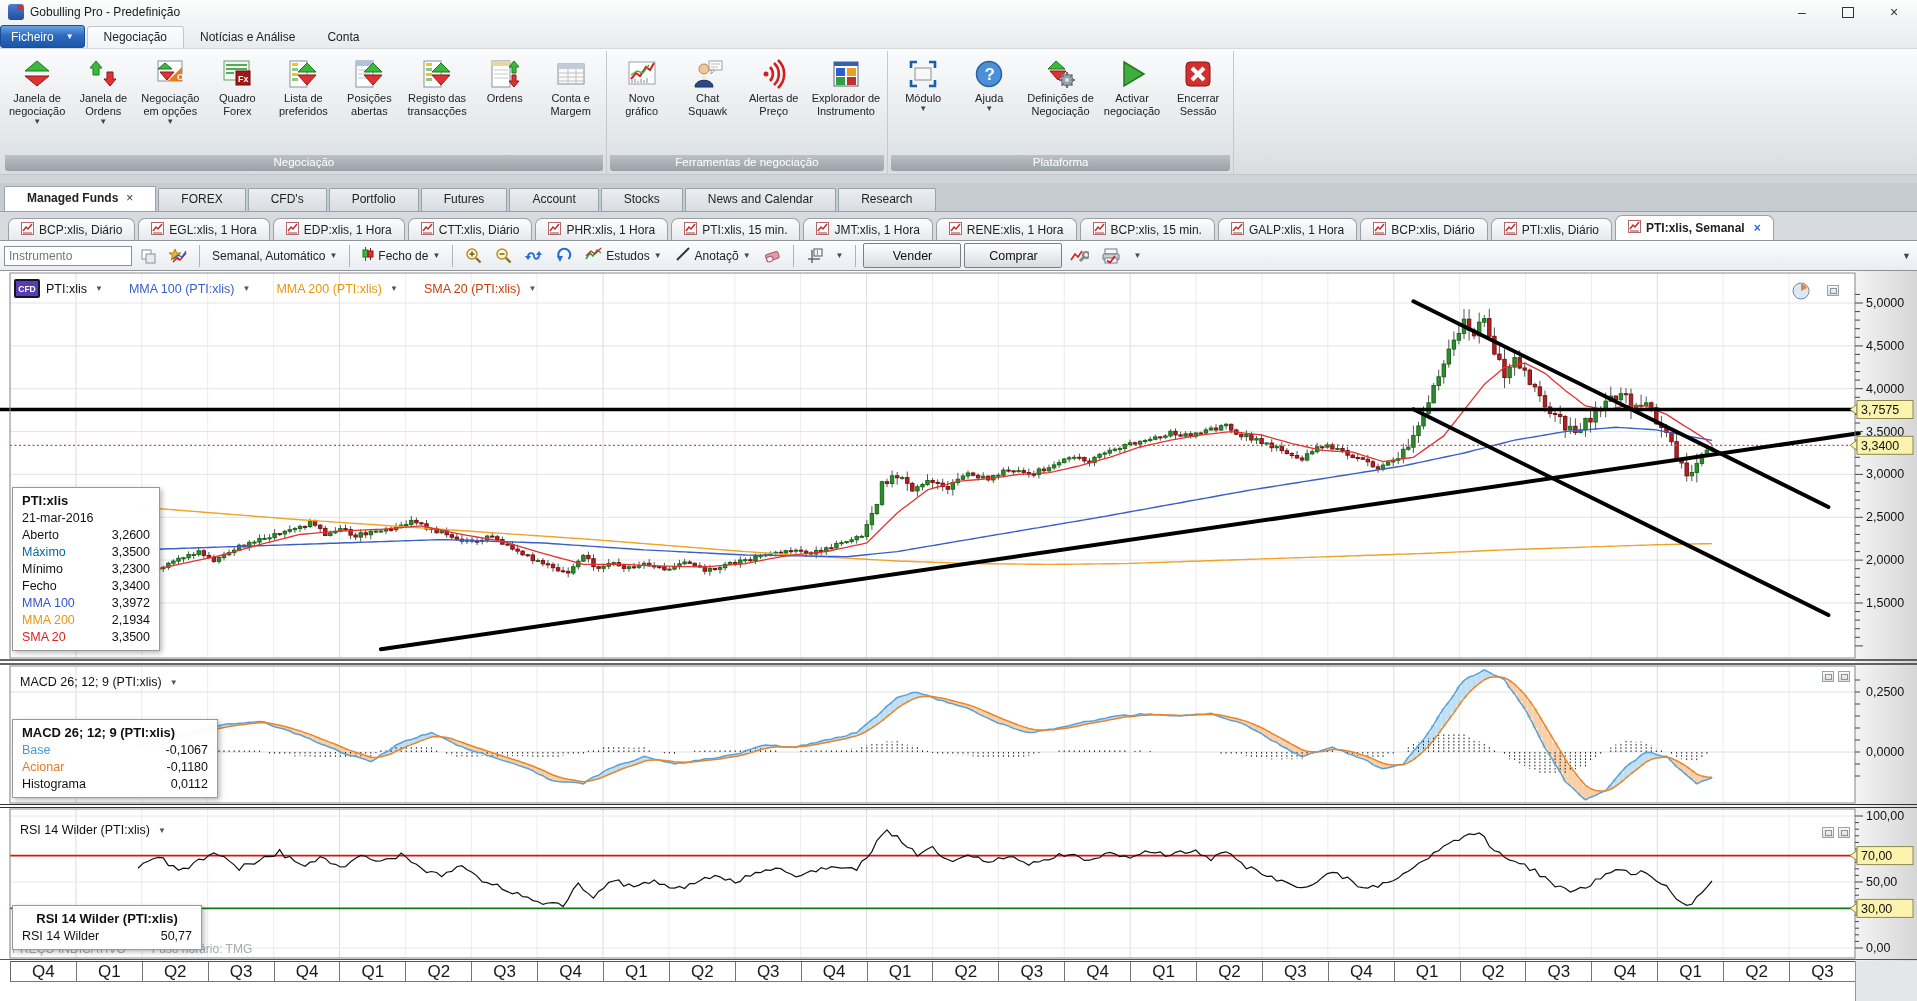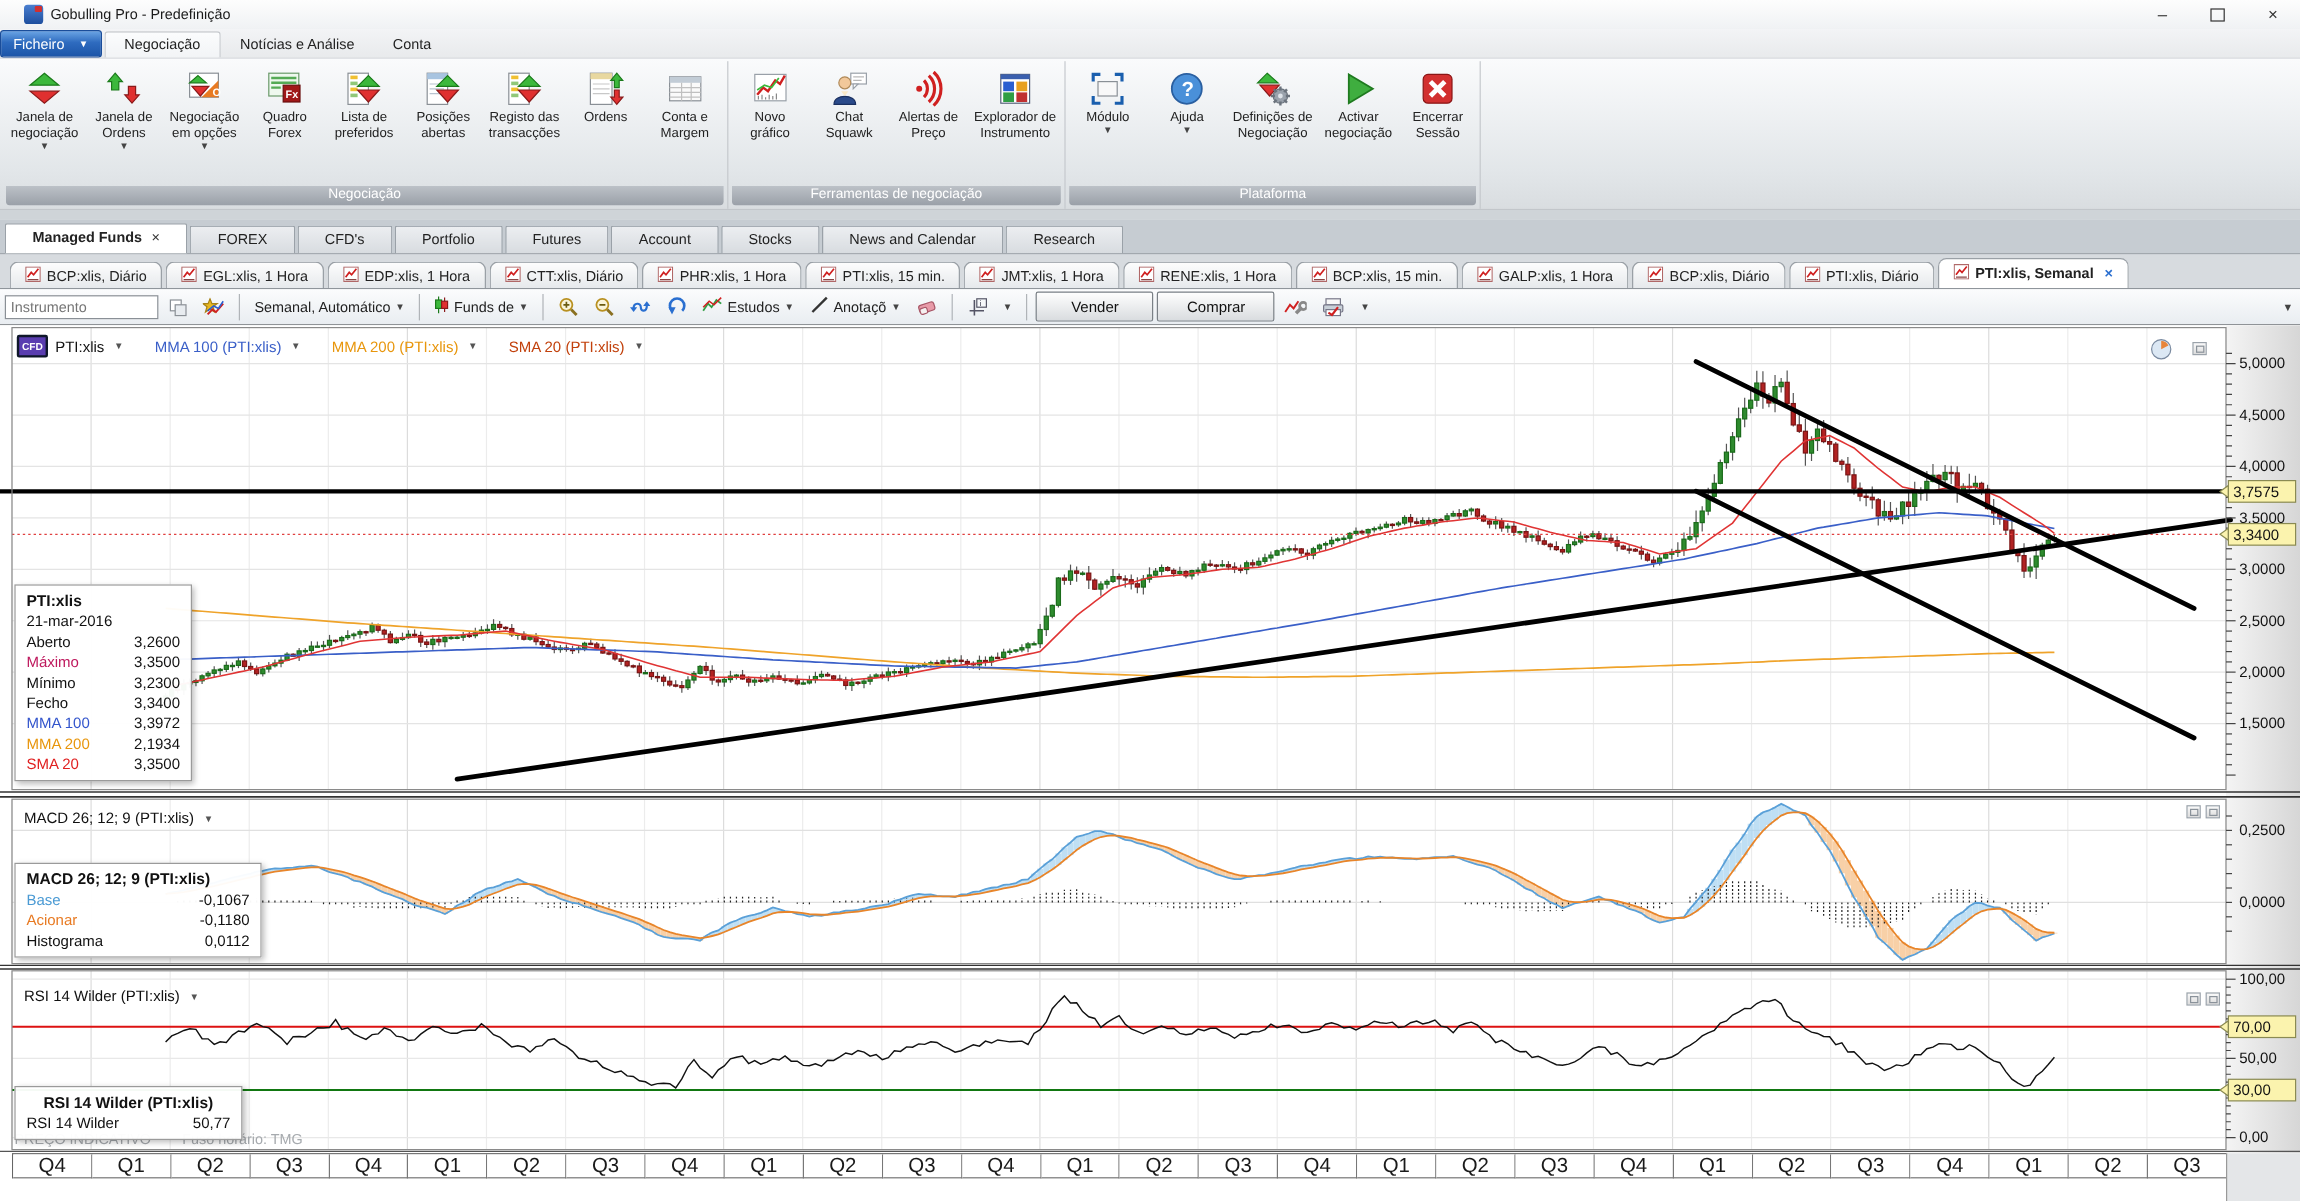--- a/index.html
+++ b/index.html
@@ -1,19 +1,19 @@
 <!DOCTYPE html>
 <html><head>
 <meta charset="utf-8">
 <style>
   html,body{margin:0;padding:0}
   body{width:1917px;height:1001px;overflow:hidden;background:#e8eaec;
        font-family:"Liberation Sans",sans-serif;font-size:12px;color:#1a1a1a}
   .titlebar{height:24px;background:linear-gradient(#fdfdfd,#f0f2f4);display:flex;align-items:center;justify-content:space-between}
-  .title-left{display:flex;align-items:center;gap:6px;padding-left:20px}
+  .title-left{display:flex;align-items:center;gap:6px;padding-left:8px}
   .app-icon{width:16px;height:16px;border-radius:3px;background:linear-gradient(#4a7fd0,#1e4f9e);position:relative}
   .app-icon:after{content:"";position:absolute;right:1px;top:1px;width:6px;height:5px;background:#d03030;border-radius:1px}
   .win-controls{display:flex;height:24px}
   .winbtn{width:46px;height:24px;display:flex;align-items:center;justify-content:center;color:#333;font-size:14px}
   .winbtn .maxbox{width:10px;height:9px;border:1px solid #333}
   .menubar{height:24px;background:linear-gradient(#f3f4f6,#e8eaec);display:flex;align-items:flex-end;gap:2px;padding-left:0;border-bottom:1px solid #d6d9dc}
   .file-btn{height:21px;margin-bottom:0;display:flex;align-items:center;gap:12px;padding:0 10px;color:#fff;
     background:linear-gradient(#6aa4e4,#2e6bbf 45%,#1c55a8);border:1px solid #1a4d9a;border-radius:3px;font-size:12px}
   .file-btn .caret{font-size:8px}
   .menu-tab{padding:3px 16px 4px;color:#222}
@@ -516,21 +516,21 @@
         <span class="dd">▼</span>
       </span>
     <span class="tsep"></span>
     <span class="tbtn">
         <span id="ic-candle"><svg width="12" height="16">
             <line x1="3.5" y1="1" x2="3.5" y2="15" stroke="#1a7a1a"></line>
             <rect x="1" y="4" width="5" height="7" fill="#3cb83c" stroke="#1a7a1a"></rect>
             <line x1="8.5" y1="2" x2="8.5" y2="14" stroke="#8a1a1a"></line>
             <rect x="6" y="5" width="5" height="6" fill="#e03030" stroke="#8a1a1a"></rect>
           </svg></span>
-        <span>Funds de</span>
+        <span>Fecho de</span>
         <span class="dd">▼</span>
       </span>
     <span class="tsep"></span>
     <span class="tbtn" id="ic-zoomin">
         <svg width="17" height="17">
           <circle cx="7" cy="7" r="5" fill="#faf4da" stroke="#b89020" stroke-width="1.5"></circle>
           <line x1="11" y1="11" x2="15.5" y2="15.5" stroke="#8a7020" stroke-width="2.4"></line>
           <line x1="4.5" y1="7" x2="9.5" y2="7" stroke="#6a5a10" stroke-width="1.4"></line>
           <line x1="7" y1="4.5" x2="7" y2="9.5" stroke="#6a5a10" stroke-width="1.4"></line>
         </svg>
@@ -2060,21 +2060,21 @@
       <div class="tt-title">PTI:xlis</div>
       <div class="tt-row">
           <span class="l">21-mar-2016</span>
         </div>
       <div id="price-tt-rows">
           <div class="tt-row">
             <span class="l" style="color:#111111">Aberto</span>
             <span>3,2600</span>
           </div>
           <div class="tt-row">
-            <span class="l" style="color:#be185d">Máximo</span>
+            <span class="l" style="color:#0369a1">Máximo</span>
             <span>3,3500</span>
           </div>
           <div class="tt-row">
             <span class="l" style="color:#111111">Mínimo</span>
             <span>3,2300</span>
           </div>
           <div class="tt-row">
             <span class="l" style="color:#111111">Fecho</span>
             <span>3,3400</span>
           </div>

